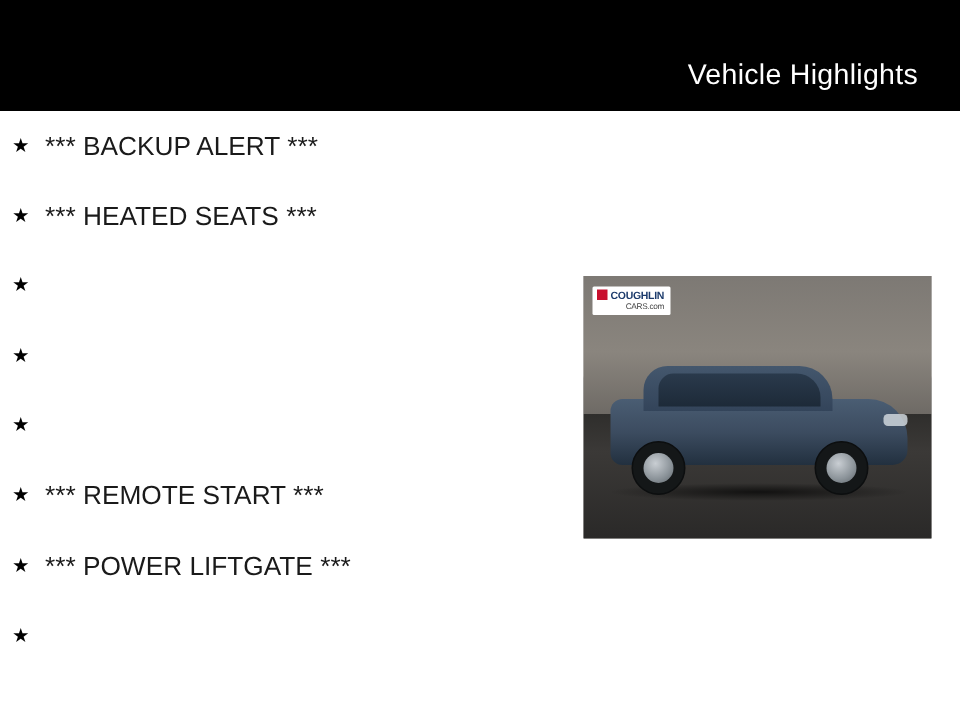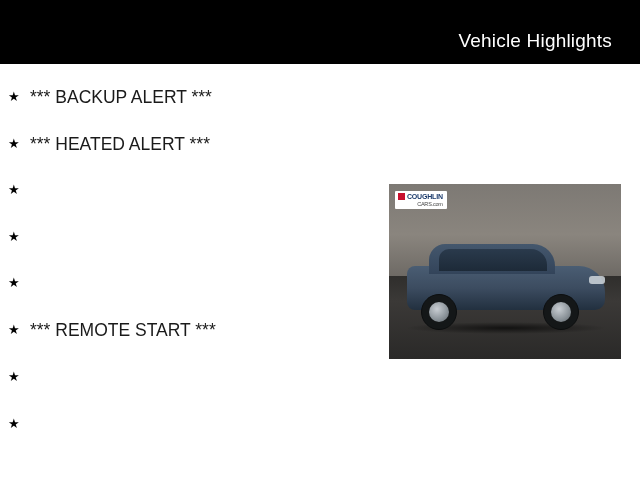--- a/index.html
+++ b/index.html
@@ -17,21 +17,21 @@
     position: relative;
     width: 640px;
     height: 480px;
     background: #ffffff;
   }
   .header {
     position: absolute;
     left: 0;
     top: 0;
     width: 640px;
-    height: 64px;
+    height: 74px;
     background: #000000;
   }
   .header-title {
     position: absolute;
     right: 28px;
     bottom: 12px;
     color: #ffffff;
     font-size: 19px;
     line-height: 22px;
     letter-spacing: 0.2px;
@@ -222,37 +222,38 @@
 
   <div class="content">
 
     <ul class="highlights">
       <li class="hl-item">
         <span class="bullet">★</span>
         <span class="hl-text">*** BACKUP ALERT ***</span>
       </li>
       <li class="hl-item">
         <span class="bullet">★</span>
-        <span class="hl-text">*** HEATED ALERT ***</span>
+        <span class="hl-text">*** HEATED SEATS ***</span>
       </li>
       <li class="hl-item">
         <span class="bullet">★</span>
       </li>
       <li class="hl-item">
         <span class="bullet">★</span>
       </li>
       <li class="hl-item">
         <span class="bullet">★</span>
       </li>
       <li class="hl-item">
         <span class="bullet">★</span>
         <span class="hl-text">*** REMOTE START ***</span>
       </li>
       <li class="hl-item">
         <span class="bullet">★</span>
+        <span class="hl-text">*** POWER LIFTGATE ***</span>
       </li>
       <li class="hl-item wrap">
         <span class="bullet">★</span>
       </li>
     </ul>
 
     <div class="photo">
       <div class="sky"></div>
       <div class="ground"></div>
 

